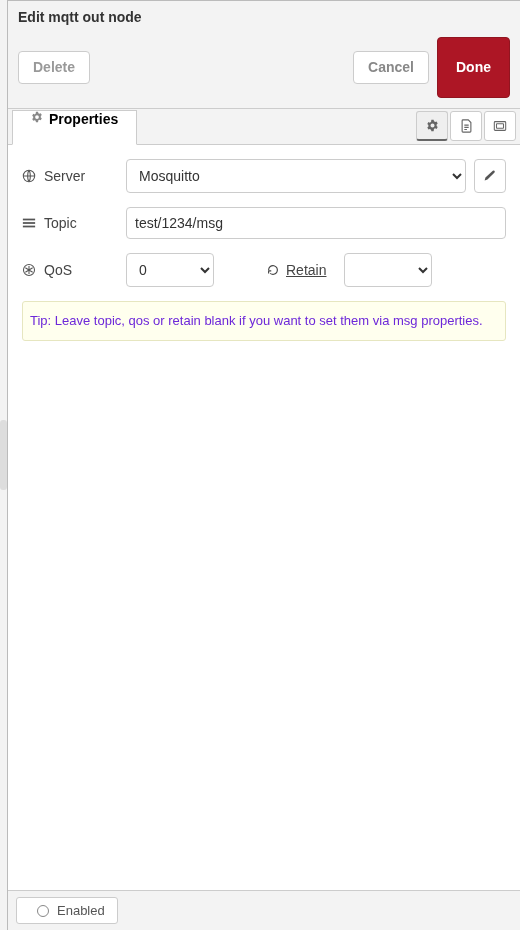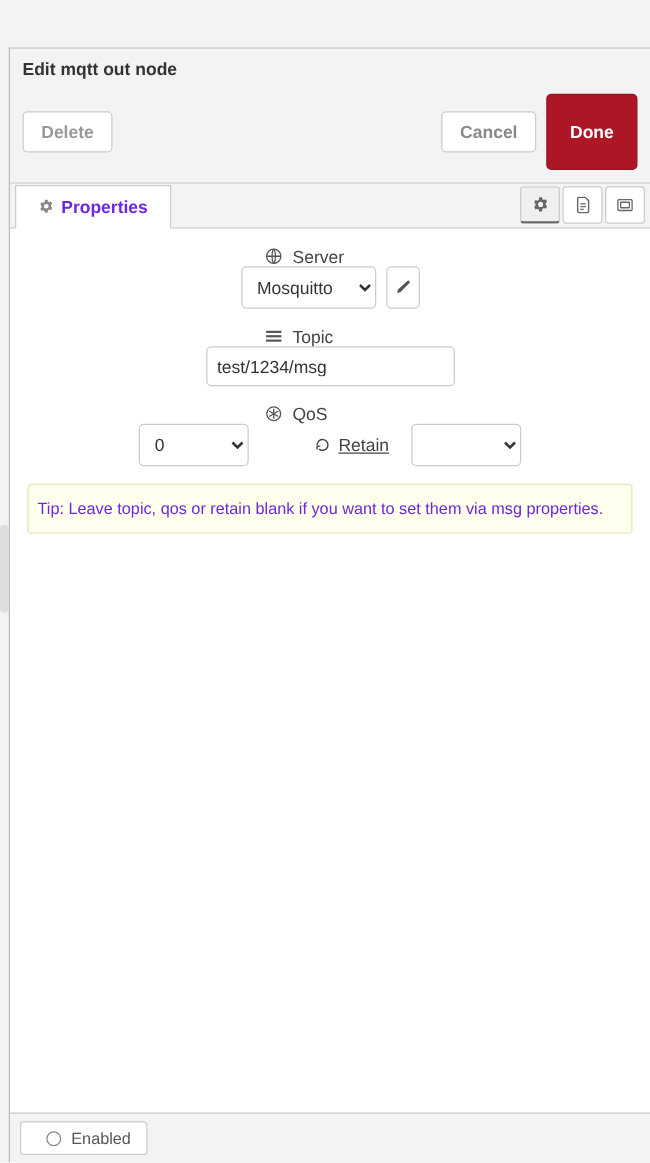--- a/index.html
+++ b/index.html
@@ -17,21 +17,20 @@
       position: absolute;
       left: 7px;
       top: 0;
       right: 0;
       bottom: 0;
       background: #fff;
       border-left: 1px solid #bbb;
       border-top: 1px solid #bbb;
       display: flex;
       flex-direction: column;
-      margin-top: 38px;
     }
     .tray-header {
       background: #f3f3f3;
       border-bottom: 1px solid #ccc;
       padding: 0;
     }
     .tray-title {
       font-weight: bold;
       font-size: 14px;
       padding: 8px 10px 6px 10px;
@@ -70,30 +69,29 @@
     .tabs-row {
       display: flex;
       align-items: stretch;
       background: #f3f3f3;
       border-bottom: 1px solid #ccc;
       padding: 0 4px 0 4px;
       height: 36px;
     }
     .tab {
       display: flex;
-      align-items: center;
       gap: 6px;
       padding: 0 18px;
       border: 1px solid #ccc;
       border-bottom: 1px solid #fff;
       background: #fff;
       position: relative;
       top: 1px;
       font-weight: bold;
-      color: #6d28d9;
+      color: #000000;
       cursor: pointer;
       border-radius: 0;
     }
     .tab .icon { color: #888; }
     .tabs-right {
       margin-left: auto;
       display: flex;
       align-items: center;
       gap: 0;
       padding-right: 0;
@@ -118,31 +116,30 @@
     .form-area {
       flex: 1;
       overflow: auto;
       padding: 14px 14px 10px 14px;
       background: #fff;
     }
     .form-row {
       display: flex;
       align-items: center;
       margin-bottom: 14px;
-      flex-direction: column;
     }
     .form-label {
       width: 104px;
       display: flex;
       align-items: center;
       gap: 6px;
       color: #444;
     }
     .form-label .icon { color: #555; width: 16px; text-align: center; }
-    .form-field { flex: 1; display: flex; gap: 8px; justify-content: space-between; }
+    .form-field { flex: 1; display: flex; gap: 8px; }
     select, input[type="text"] {
       width: 100%;
       padding: 7px 8px;
       border: 1px solid #ccc;
       border-radius: 4px;
       font-size: 14px;
       background: #fff;
       color: #333;
     }
     select.small { width: 88px; flex: none; }

